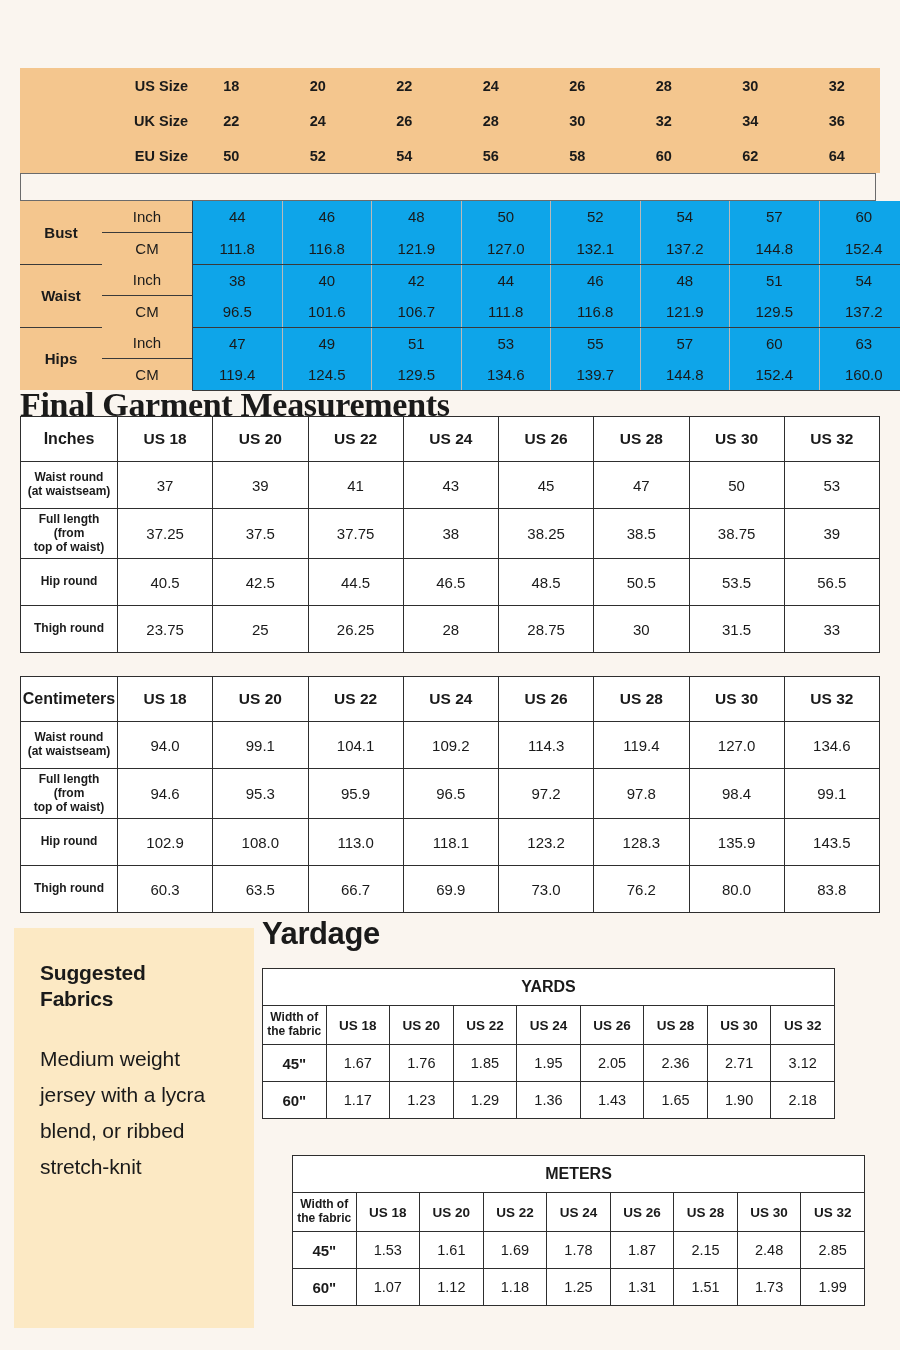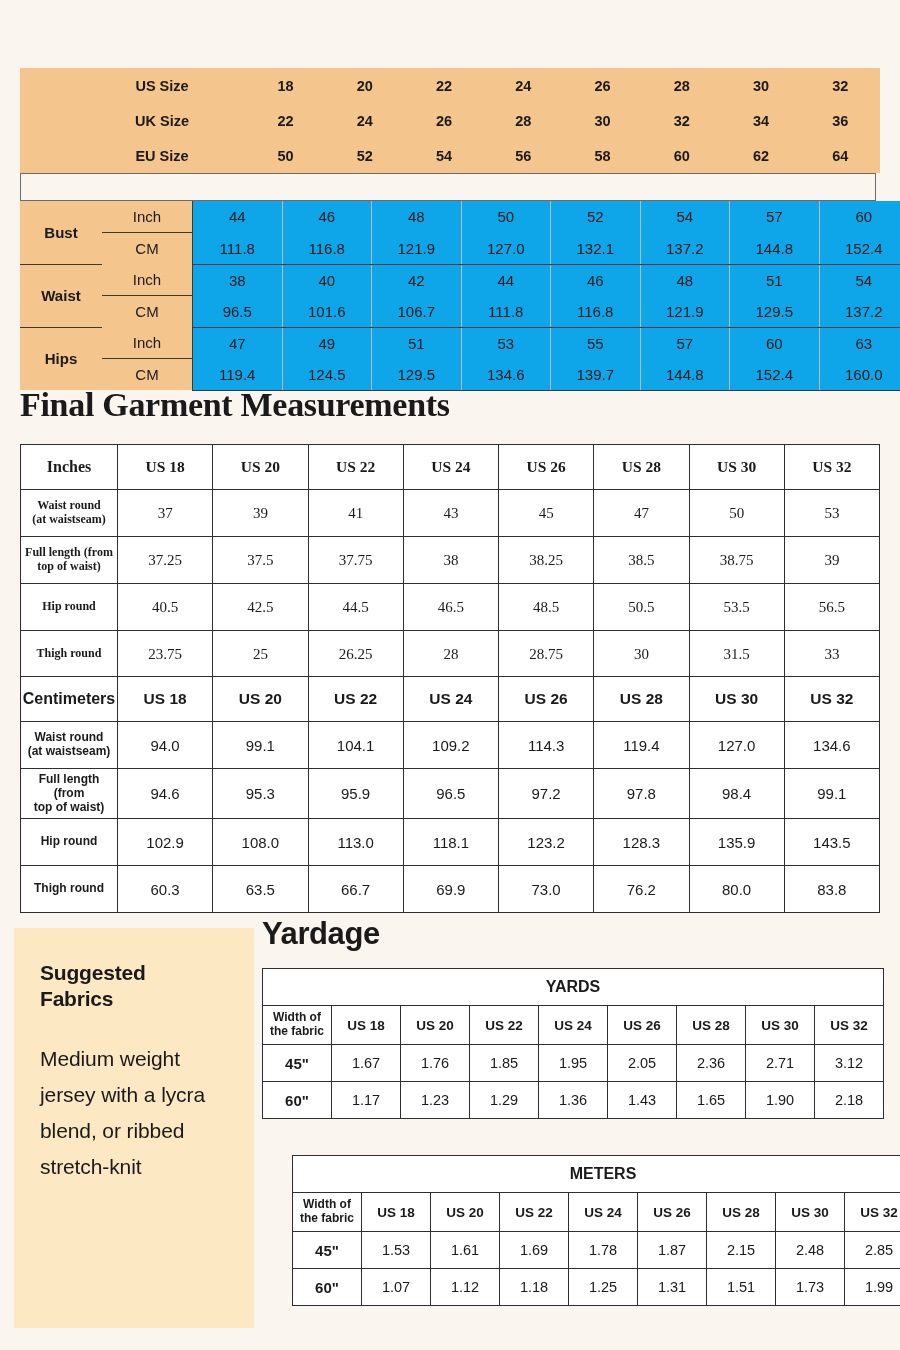--- a/index.html
+++ b/index.html
@@ -21,21 +21,21 @@
     padding:0;
   }
 
   
   .sizes-wrap{position:absolute;left:20px;top:68px;width:860px;}
   table.sizes{border-collapse:collapse;width:860px;background:#f4c68e;table-layout:fixed;}
   table.sizes td{
     font-size:14.5px;font-weight:700;text-align:center;
     padding:6px 0;height:23px;
   }
-  table.sizes td.rowlab{text-align:center;padding-left:58px;width:168px;}
+  table.sizes td.rowlab{text-align:right;width:168px;}
   table.sizes td.num{font-weight:600;}
 
   .spacer-band{
     width:856px;height:28px;
     border:1.3px solid #6b6b6b;
     background:#faf5ef;
     box-sizing:border-box;
   }
 
   
@@ -82,21 +82,21 @@
     background:#fce9c4;
     box-sizing:border-box;
     padding:32px 26px 0 26px;
   }
   .fab-title{font-size:21px;font-weight:700;line-height:1.25;letter-spacing:-0.2px;}
   .fab-body{font-size:21px;font-weight:400;line-height:1.72;margin-top:28px;letter-spacing:-0.1px;}
 
   
   .yard-title{position:absolute;left:262px;top:916px;font-size:31px;font-weight:700;letter-spacing:-0.4px;}
   .ytab-wrap{position:absolute;left:262px;width:618px;}
-  table.yt{border-collapse:collapse;width:622px;table-layout:fixed;background:#fff;}
+  table.yt{border-collapse:collapse;width:573px;table-layout:fixed;background:#fff;}
   table.yt td,table.yt th{
     border:1.4px solid #2e2e2e;text-align:center;font-size:14px;font-weight:400;padding:0;
   }
   table.yt .banner{font-size:16px;font-weight:700;height:36px;}
   table.yt th.colh{font-weight:700;font-size:13.5px;height:38px;}
   table.yt th.wlab{font-weight:700;font-size:12px;line-height:1.15;width:70px;padding:3px 4px;}
   table.yt td.wid{font-weight:700;font-size:15px;height:36px;width:70px;}
   table.yt td.v{height:36px;font-size:14.5px;}
 </style>
 </head>
@@ -214,21 +214,21 @@
             <td class="dat lastcm vsep">144.8</td>
             <td class="dat lastcm vsep">152.4</td>
             <td class="dat lastcm vsep">160.0</td>
           </tr>
         </tbody>
     </table>
   </div>
 
   <h1 class="title title2">Final Garment Measurements</h1>
 
-  <div class="gt-wrap" style="top:444px;font-family:Liberation Serif, serif;">
+  <div class="gt-wrap" style="top:416px;">
     <table class="gt">
       <thead id="gt-in-head">
           <tr>
             <th class="unitcol">Inches</th>
             <th>US 18</th>
             <th>US 20</th>
             <th>US 22</th>
             <th>US 24</th>
             <th>US 26</th>
             <th>US 28</th>

